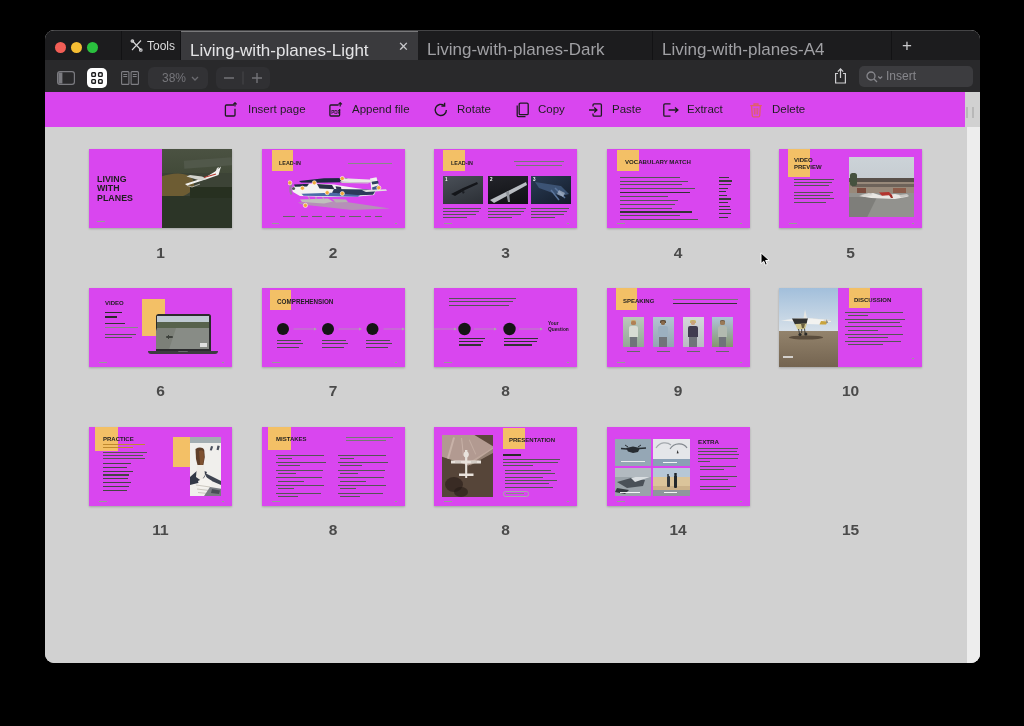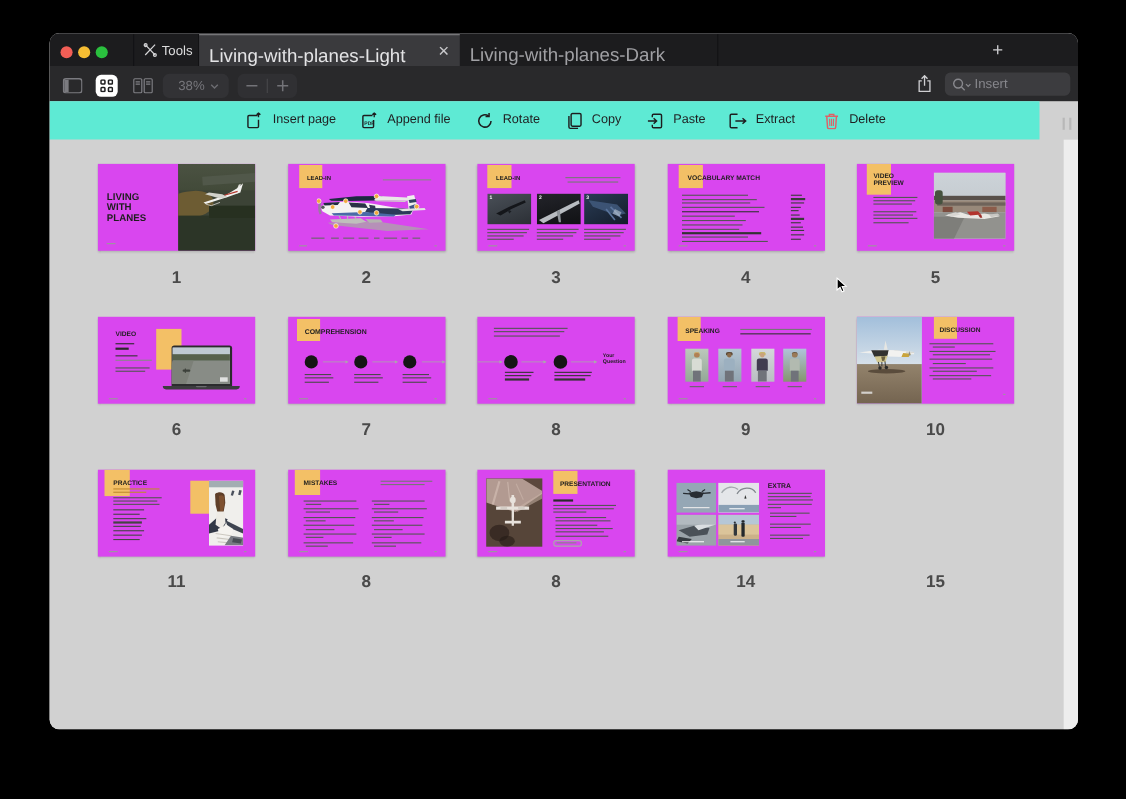--- a/index.html
+++ b/index.html
@@ -24,21 +24,21 @@
   #tab3{left:608px;width:239px;border-right:1px solid #121214;}
   .closex{position:absolute;right:8px;top:8px;width:13px;height:13px;color:#c9c9cc;font-size:13px;line-height:13px;text-align:center;}
   .plus{position:absolute;left:847px;top:0;width:30px;height:30px;color:#c9c9cc;font-size:17px;font-weight:300;line-height:30px;text-align:center;}
   .toolbar{position:absolute;left:0;top:30px;width:935px;height:32px;background:#29292b;}
   .whitebtn{position:absolute;left:42px;top:7.5px;width:20px;height:20px;background:#fff;border-radius:5px;}
   .zoompill{position:absolute;left:103px;top:6.5px;width:60px;height:22px;background:#323235;border-radius:6px;}
   .zoompill span{position:absolute;left:14px;top:4px;font-size:12px;color:#76767b;}
   .mppill{position:absolute;left:171px;top:6.5px;width:54px;height:22px;background:#303033;border-radius:6px;}
   .searchbox{position:absolute;left:814px;top:5.5px;width:114px;height:21px;background:#3c3c3f;border-radius:5px;}
   .searchbox span{position:absolute;left:27px;top:3.5px;font-size:12px;color:#87878c;}
-  .actionbar{position:absolute;left:0;top:62px;width:900px;height:35px;background:#5eead4;}
+  .actionbar{position:absolute;left:0;top:62px;width:900px;height:35px;background:#d946ef;padding-left:20px;}
   .act{position:absolute;top:0;height:36px;}
   .act span{position:absolute;top:11px;font-size:11.5px;color:#1f1f21;white-space:nowrap;}
   .content{position:absolute;left:0;top:97px;width:935px;height:536px;background:#d1d1d1;}
   .scrollstrip{position:absolute;right:0;top:0;width:13px;height:536px;background:#ededed;}
   .slide{position:absolute;width:143px;height:79px;background:#d946ef;
          box-shadow:0 1px 2px rgba(0,0,0,0.22);overflow:hidden;}
   .num{position:absolute;width:143px;text-align:center;font-size:15.5px;font-weight:bold;color:#4a4a4a;}
   .yl{position:absolute;background:#f3c066;}
   .ttl{position:absolute;font-weight:bold;color:#1e1e1e;white-space:nowrap;
        transform-origin:0 0;transform:scale(0.5);}
@@ -60,20 +60,23 @@
         </g>
       </svg>
       <span>Tools</span>
     </div>
     <div class="tab" id="tab1">
         <span class="lbl">Living-with-planes-Light</span>
         <span class="closex">✕</span>
       </div>
     <div class="tab" id="tab2">
         <span class="lbl">Living-with-planes-Dark</span>
+      </div>
+    <div class="tab" id="tab3">
+        <span class="lbl">Living-with-planes-A4</span>
       </div>
     <div class="plus">+</div>
   </div>
   <div class="toolbar">
     <svg width="18" height="14" style="position:absolute;left:12px;top:11px" viewBox="0 0 18 14">
       <rect x="0.6" y="0.6" width="16.8" height="12.8" rx="2.4" fill="none" stroke="#7b7b80" stroke-width="1.2"></rect>
       <path d="M1.4 1.4 h4 v11.2 h-4 z" fill="#7b7b80"></path>
     </svg>
     <div class="whitebtn">
       <svg width="12" height="12" style="position:absolute;left:4px;top:4px" viewBox="0 0 12 12">

